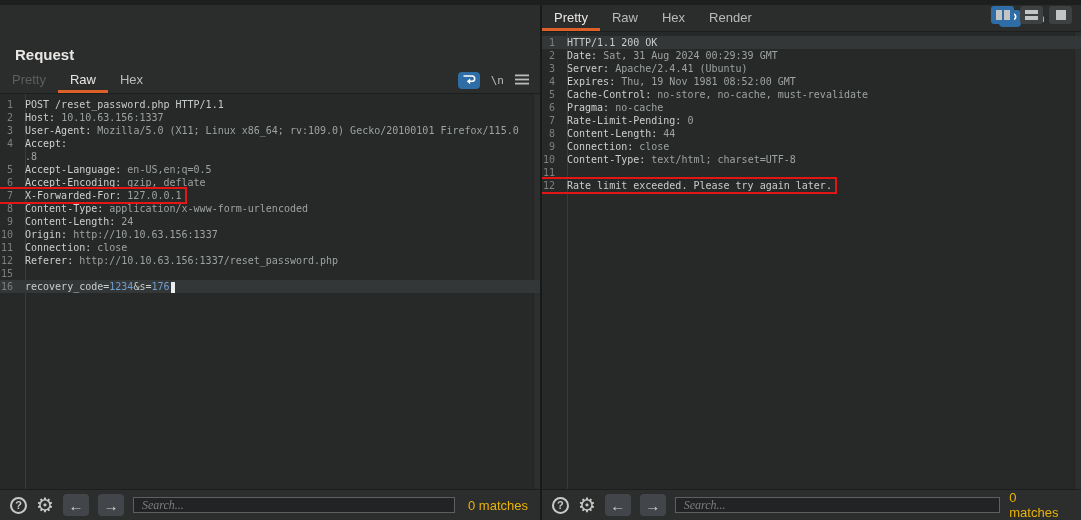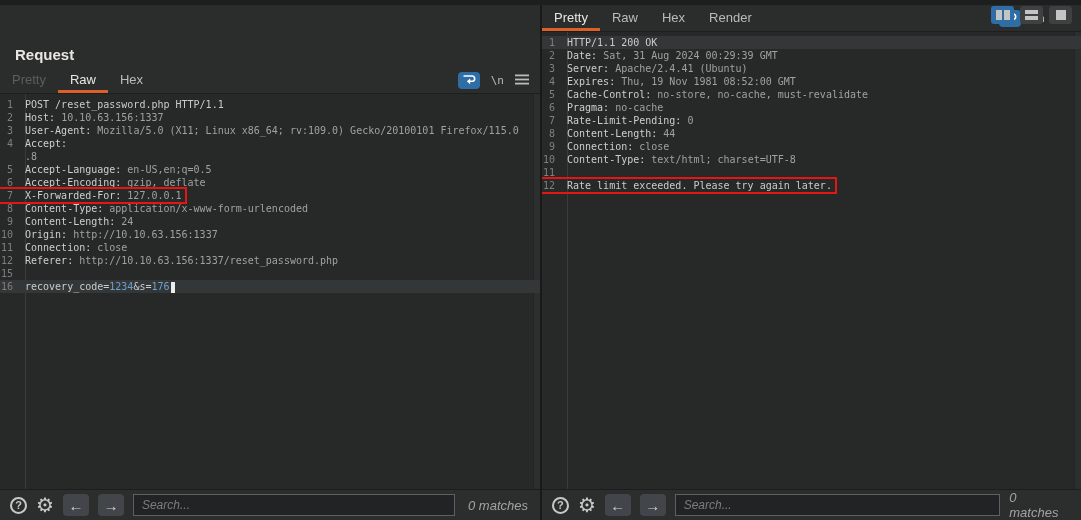--- a/index.html
+++ b/index.html
@@ -59,26 +59,26 @@
            vertical-align:middle; margin-left:1px; }
 
   .searchbar { height:31px; background:#2c2d2d; border-top:1px solid #1c1d1d;
                display:flex; align-items:center; padding:0 12px 0 10px; gap:9px; }
   .help-icon { width:17px; height:17px; border:2px solid #c6c9c8; border-radius:50%;
                color:#c6c9c8; font-size:11px; font-weight:bold;
                display:flex; align-items:center; justify-content:center; }
   .gear-icon { color:#c6c9c8; font-size:20px; line-height:20px; }
   .nav-btn { width:26px; height:22px; background:#42464a; border-radius:4px; color:#cfd2d1;
              display:flex; align-items:center; justify-content:center; font-size:15px; }
-  .search-input { width:322px; height:22px; background:#222324; border:1px solid #5d5f60;
-                  color:#3b82f6; font-family:Liberation Sans, sans-serif; font-size:12px;
+  .search-input { width:322px; height:16px; background:#222324; border:1px solid #5d5f60;
+                  color:#3b82f6; font-family:Liberation Serif, serif; font-size:12px;
                   padding:0 8px; outline:none; }
   .search-input::placeholder { color:#7b7e7f; font-style:italic; }
   .panel.response .search-input { width:327px; }
-  .matches { margin-left:auto; color:#a3a3a3; font-size:13px;font-style:italic; }
+  .matches { margin-left:auto; color:#eab308; font-size:13px; }
 </style>
 </head>
 <body>
 
 <div class="app">
   <div class="topstrip"></div>
   <div class="main">
 
     <section class="panel request">
       <div class="panel-header">

